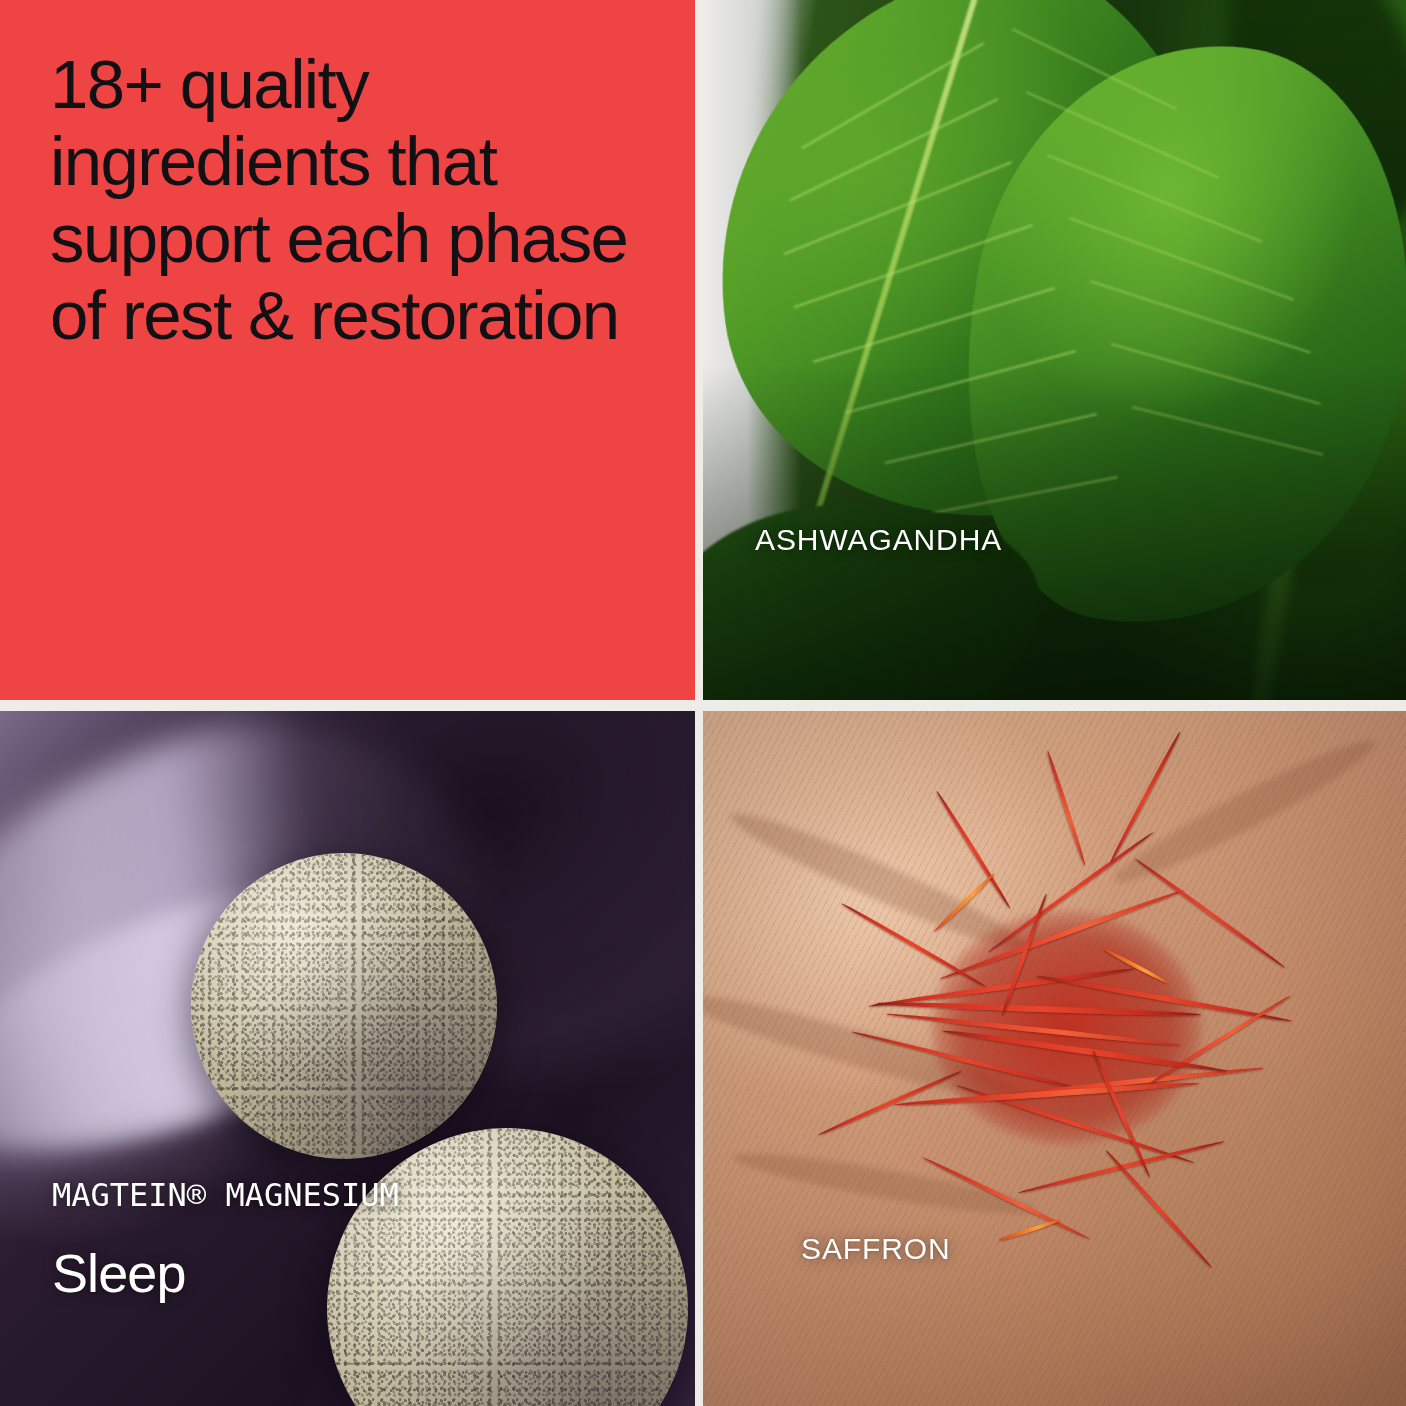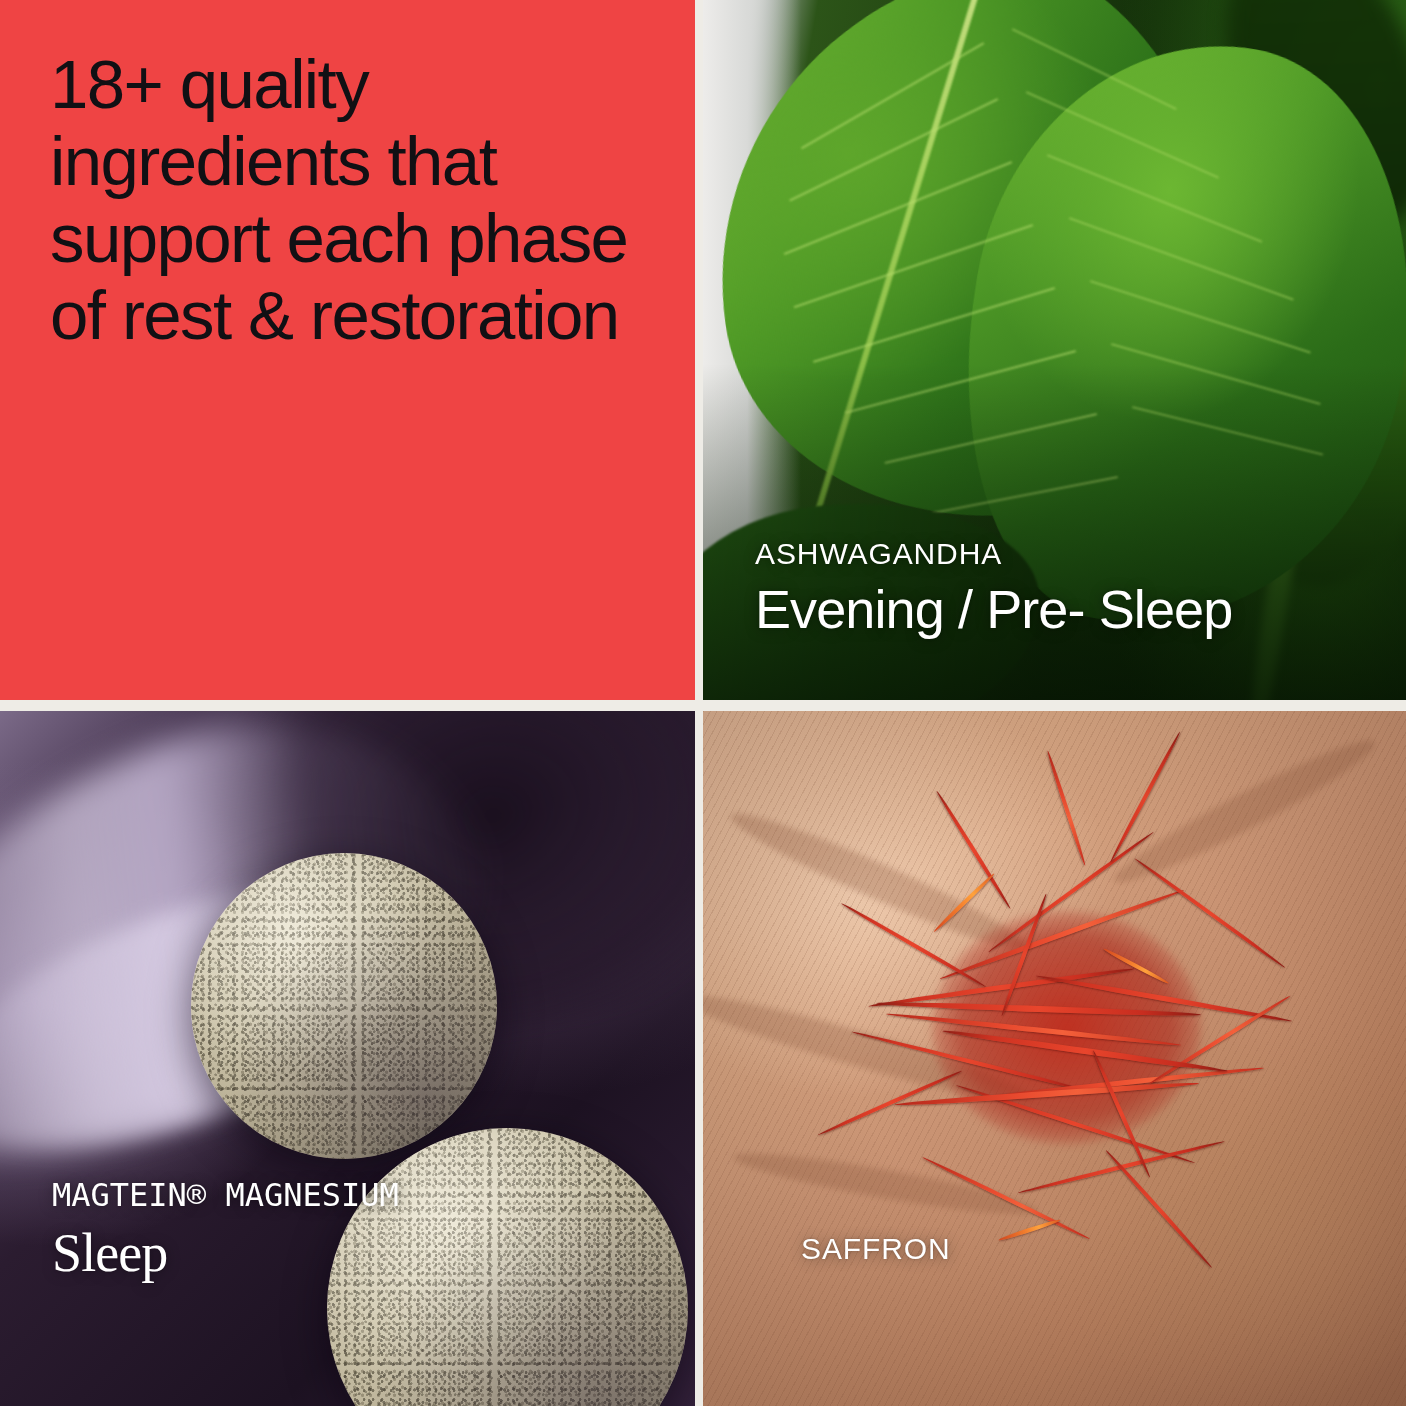--- a/index.html
+++ b/index.html
@@ -197,37 +197,36 @@
     <div class="vein r" style="left:46%;top:13%;width:30%;transform:rotate(24deg);"></div>
     <div class="vein r" style="left:49%;top:22%;width:33%;transform:rotate(22deg);"></div>
     <div class="vein r" style="left:52%;top:31%;width:34%;transform:rotate(20deg);"></div>
     <div class="vein r" style="left:55%;top:40%;width:33%;transform:rotate(18deg);"></div>
     <div class="vein r" style="left:58%;top:49%;width:31%;transform:rotate(16deg);"></div>
     <div class="vein r" style="left:61%;top:58%;width:28%;transform:rotate(14deg);"></div>
 
     <div class="leaf-lower"></div>
     <div class="leaf-dark-ov"></div>
 
-    <div class="caption" style="top:520px;margin-top:14px;">
+    <div class="caption" style="top:520px;">
       <div class="cap-kicker">ASHWAGANDHA</div>
-      <div class="cap-title">Evening / Pre- Sleep</div>
     </div>
   </div>
 
   <div class="panel" id="panel-magnesium">
     <div class="mag-bg"></div>
     <div class="mag-dark"></div>
     <div class="mag-swoosh"></div>
     <div class="mag-swoosh2"></div>
     <div class="tablet" id="tablet-top"></div>
     <div class="tablet" id="tablet-bottom"></div>
 
     <div class="caption" style="top:466px;">
       <div class="cap-kicker mono">MAGTEIN® MAGNESIUM</div>
-      <div class="cap-title" style="margin-top:8px;font-family:Liberation Serif, serif;">Sleep</div>
+      <div class="cap-title" style="margin-top:28px;">Sleep</div>
     </div>
   </div>
 
   <div class="panel" id="panel-saffron">
     <div class="palm-bg"></div>
     <div class="palm-lines"></div>
     <div class="palm-crease" style="left:2%;top:22%;width:46%;height:5%;transform:rotate(24deg);"></div>
     <div class="palm-crease" style="left:-4%;top:46%;width:52%;height:5%;transform:rotate(16deg);"></div>
     <div class="palm-crease" style="left:4%;top:66%;width:44%;height:4%;transform:rotate(10deg);"></div>
     <div class="palm-crease" style="left:56%;top:12%;width:42%;height:5%;transform:rotate(-28deg);"></div>

